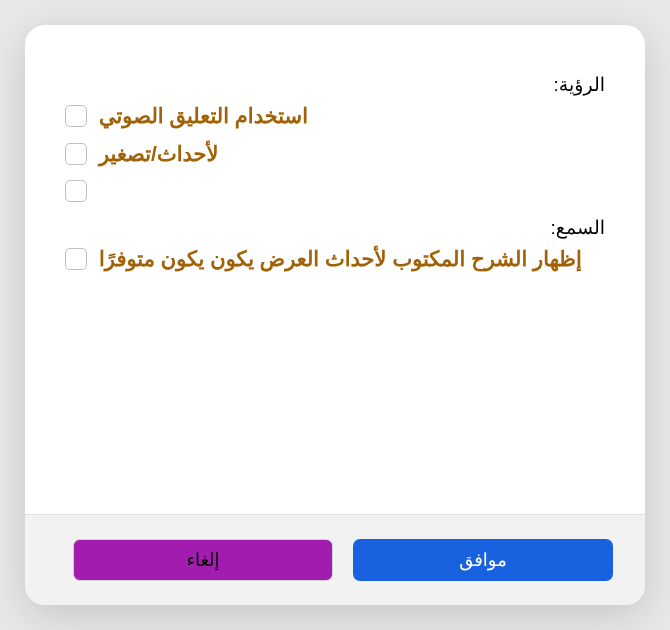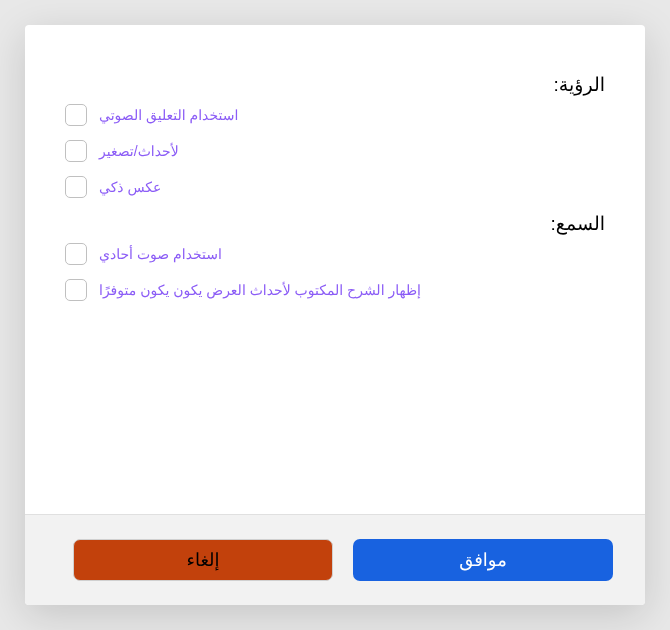--- a/index.html
+++ b/index.html
@@ -14,21 +14,21 @@
       width: 670px;
       height: 630px;
       display: flex;
       align-items: center;
       justify-content: center;
       padding: 20px;
     }
     
     .dialog {
       background: #ffffff;
-      border-radius: 4px;
+      border-radius: 20px;
       width: 620px;
       height: 580px;
       box-shadow: 0 10px 40px rgba(0,0,0,0.15);
       display: flex;
       flex-direction: column;
       overflow: hidden;
     }
     
     .content {
       flex: 1;
@@ -45,23 +45,24 @@
     
     .checkbox-row {
       display: flex;
       align-items: center;
       justify-content: flex-end;
       gap: 12px;
       margin-bottom: 14px;
     }
     
     .checkbox-label {
-      font-size: 14px;
-      color: #8b5cf6;
+      font-size: 21px;
+      color: #a16207;
       cursor: pointer;
+      font-weight: bold;
     }
     
     .checkbox {
       width: 22px;
       height: 22px;
       border: 1.5px solid #c0c0c0;
       border-radius: 5px;
       background: #fff;
       cursor: pointer;
       flex-shrink: 0;
@@ -88,21 +89,21 @@
       min-width: 260px;
       text-align: center;
     }
     
     .btn-primary {
       background: #1862e0;
       color: #fff;
     }
     
     .btn-secondary {
-      background: #c2410c;
+      background: #a21caf;
       color: #000;
       border: 1px solid #d0d0d0;
     }
   </style>
 </head>
 <body>
 
 <div class="dialog">
   <div class="content">
 
@@ -112,31 +113,26 @@
       <span class="checkbox-label">استخدام التعليق الصوتي</span>
       <div class="checkbox"></div>
     </div>
 
     <div class="checkbox-row">
       <span class="checkbox-label">لأحداث/تصغير</span>
       <div class="checkbox"></div>
     </div>
 
     <div class="checkbox-row">
-      <span class="checkbox-label">عكس ذكي</span>
       <div class="checkbox"></div>
     </div>
 
 
     <span class="section-label section-spacer">السمع:</span>
 
-    <div class="checkbox-row">
-      <span class="checkbox-label">استخدام صوت أحادي</span>
-      <div class="checkbox"></div>
-    </div>
 
     <div class="checkbox-row">
       <span class="checkbox-label">إظهار الشرح المكتوب لأحداث العرض يكون يكون متوفرًا</span>
       <div class="checkbox"></div>
     </div>
 
   </div>
 
   <div class="footer">
     <button class="btn btn-primary">موافق</button>

